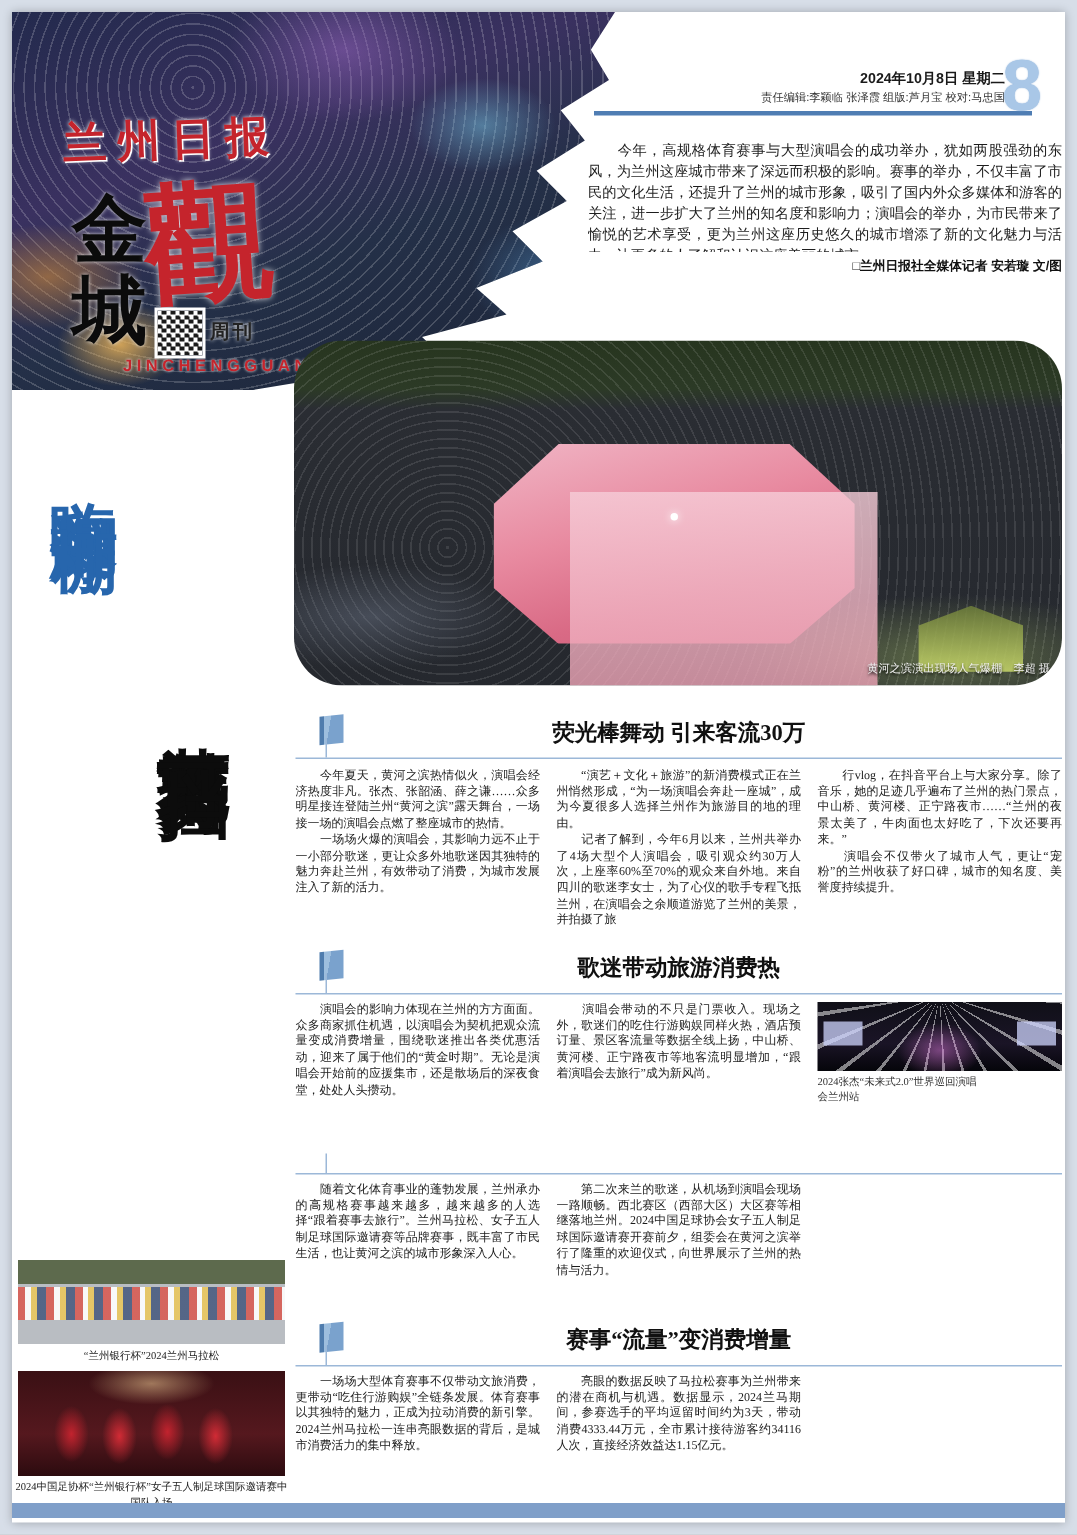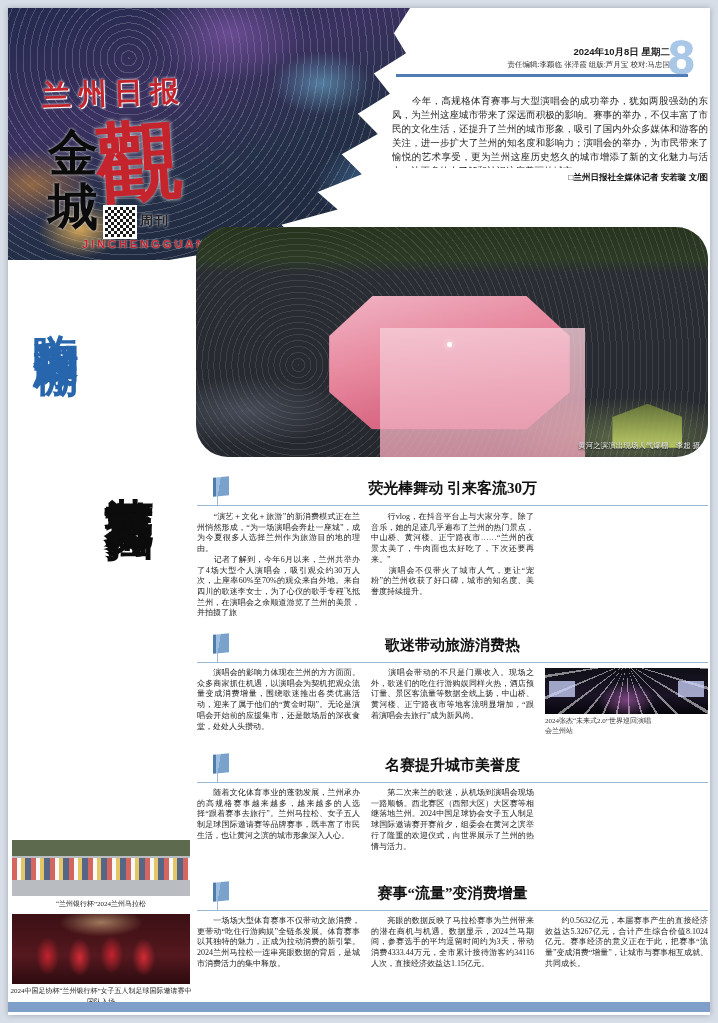--- a/index.html
+++ b/index.html
@@ -119,20 +119,22 @@
   <div class="bigtitle v">黄河魅力势不可挡</div>
 
   <div class="sec-head" style="top:479px;">
     <span class="sec-icon"></span>
     <span>荧光棒舞动 引来客流30万</span>
   </div>
   <div class="sec-line" style="top:505px;">
       <i></i>
     </div>
   <div class="cols" style="top:512px;height:118px;">
+    <div class="col">　　今年夏天，黄河之滨热情似火，演唱会经济热度非凡。张杰、张韶涵、薛之谦……众多明星接连登陆兰州“黄河之滨”露天舞台，一场接一场的演唱会点燃了整座城市的热情。
+　　一场场火爆的演唱会，其影响力远不止于一小部分歌迷，更让众多外地歌迷因其独特的魅力奔赴兰州，有效带动了消费，为城市发展注入了新的活力。</div>
     <div class="col">　　“演艺＋文化＋旅游”的新消费模式正在兰州悄然形成，“为一场演唱会奔赴一座城”，成为今夏很多人选择兰州作为旅游目的地的理由。
 　　记者了解到，今年6月以来，兰州共举办了4场大型个人演唱会，吸引观众约30万人次，上座率60%至70%的观众来自外地。来自四川的歌迷李女士，为了心仪的歌手专程飞抵兰州，在演唱会之余顺道游览了兰州的美景，并拍摄了旅</div>
     <div class="col">　　行vlog，在抖音平台上与大家分享。除了音乐，她的足迹几乎遍布了兰州的热门景点，中山桥、黄河楼、正宁路夜市……“兰州的夜景太美了，牛肉面也太好吃了，下次还要再来。”
 　　演唱会不仅带火了城市人气，更让“宠粉”的兰州收获了好口碑，城市的知名度、美誉度持续提升。</div>
   </div>
 
   <div class="sec-head" style="top:636px;">
     <span class="sec-icon"></span>
     <span>歌迷带动旅游消费热</span>
   </div>
@@ -145,43 +147,38 @@
     <div>
       <div class="side-photo">
         <div class="screen l"></div>
         <div class="screen r"></div>
       </div>
       <div class="side-caption" style="white-space:pre-line;">2024张杰“未来式2.0”世界巡回演唱
 会兰州站</div>
     </div>
   </div>
 
-  <div class="sec-head" style="top:756px;">
-    <span class="sec-icon"></span>
-    <span>名赛提升城市美誉度</span>
-  </div>
   <div class="sec-line" style="top:782px;">
       <i></i>
     </div>
   <div class="cols" style="top:788px;height:92px;">
     <div class="col">　　随着文化体育事业的蓬勃发展，兰州承办的高规格赛事越来越多，越来越多的人选择“跟着赛事去旅行”。兰州马拉松、女子五人制足球国际邀请赛等品牌赛事，既丰富了市民生活，也让黄河之滨的城市形象深入人心。</div>
     <div class="col">　　第二次来兰的歌迷，从机场到演唱会现场一路顺畅。西北赛区（西部大区）大区赛等相继落地兰州。2024中国足球协会女子五人制足球国际邀请赛开赛前夕，组委会在黄河之滨举行了隆重的欢迎仪式，向世界展示了兰州的热情与活力。</div>
   </div>
 
   <div class="sec-head" style="top:884px;">
     <span class="sec-icon"></span>
     <span>赛事“流量”变消费增量</span>
   </div>
   <div class="sec-line" style="top:910px;">
       <i></i>
     </div>
   <div class="cols" style="top:916px;height:84px;">
     <div class="col">　　一场场大型体育赛事不仅带动文旅消费，更带动“吃住行游购娱”全链条发展。体育赛事以其独特的魅力，正成为拉动消费的新引擎。2024兰州马拉松一连串亮眼数据的背后，是城市消费活力的集中释放。</div>
     <div class="col">　　亮眼的数据反映了马拉松赛事为兰州带来的潜在商机与机遇。数据显示，2024兰马期间，参赛选手的平均逗留时间约为3天，带动消费4333.44万元，全市累计接待游客约34116人次，直接经济效益达1.15亿元。</div>
-    <div class="col">　　约0.5632亿元，本届赛事产生的直接经济效益达5.3267亿元，合计产生综合价值8.1024亿元。赛事经济的意义正在于此，把赛事“流量”变成消费“增量”，让城市与赛事相互成就、共同成长。</div>
   </div>
 
   <div class="lphoto marathon"></div>
   <div class="lcap lcap1">“兰州银行杯”2024兰州马拉松</div>
   <div class="lphoto football"></div>
   <div class="lcap lcap2">2024中国足协杯“兰州银行杯”女子五人制足球国际邀请赛中国队入场</div>
 
   <div class="bottom-bar"></div>
 </div>
 

